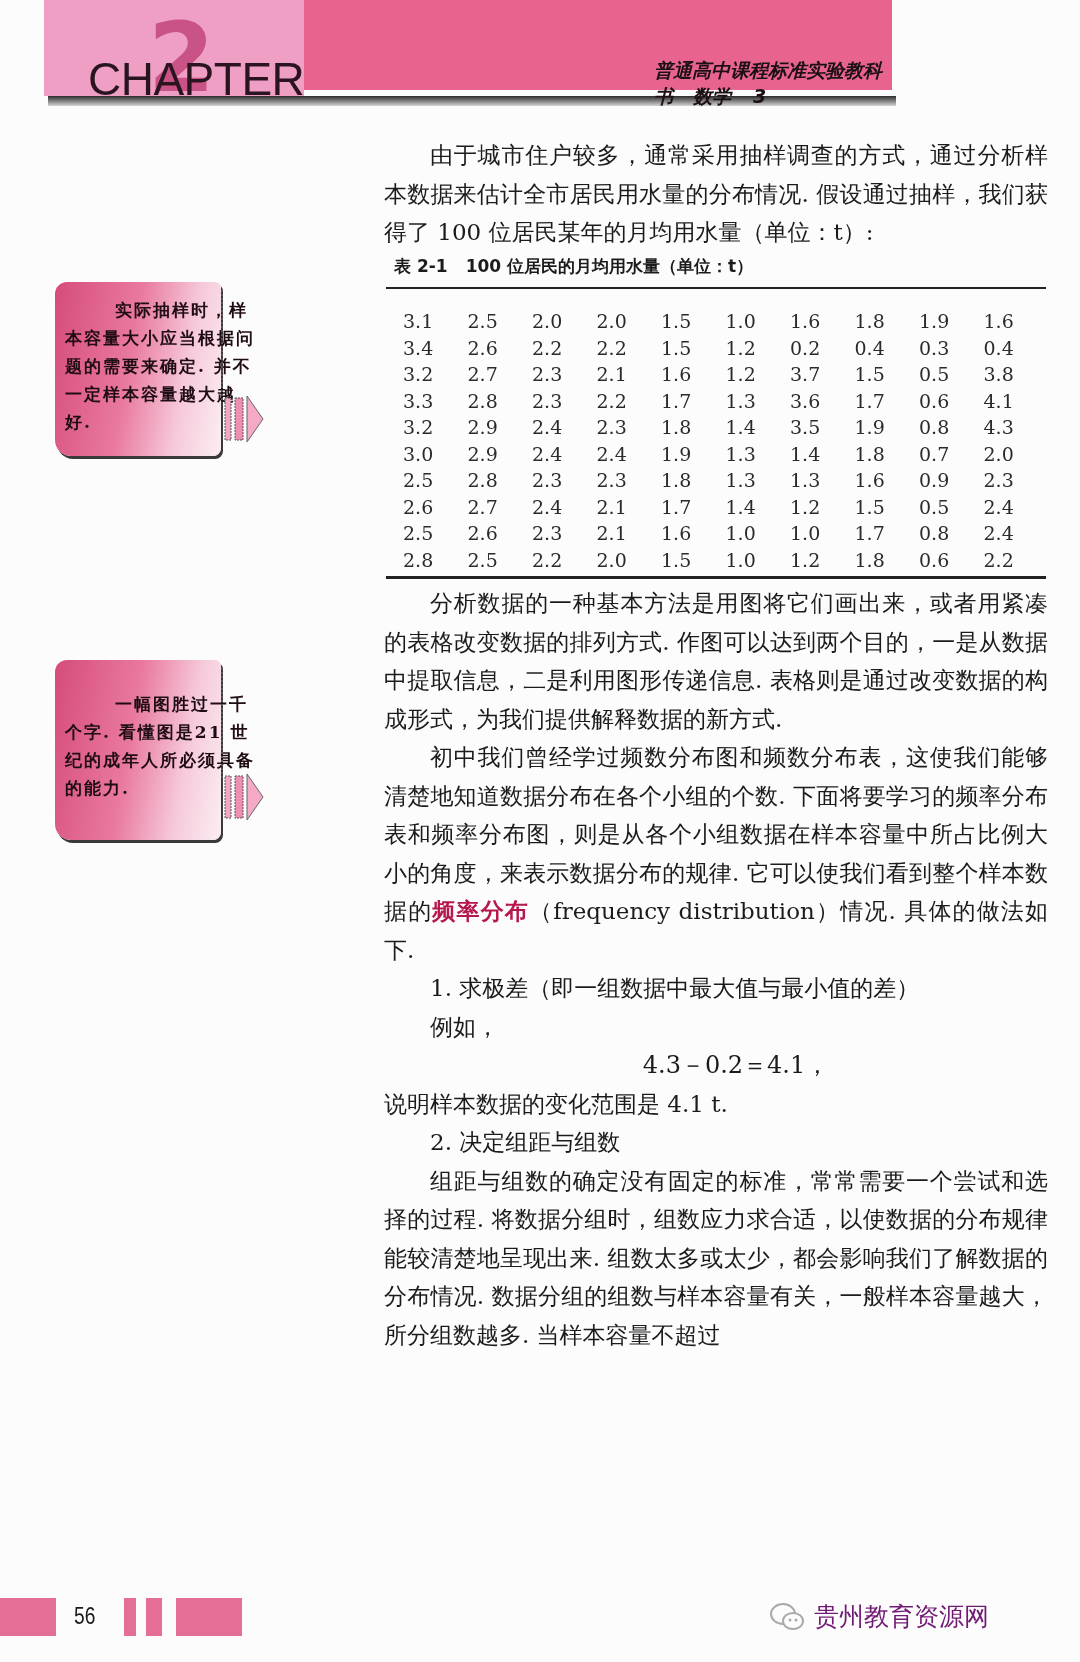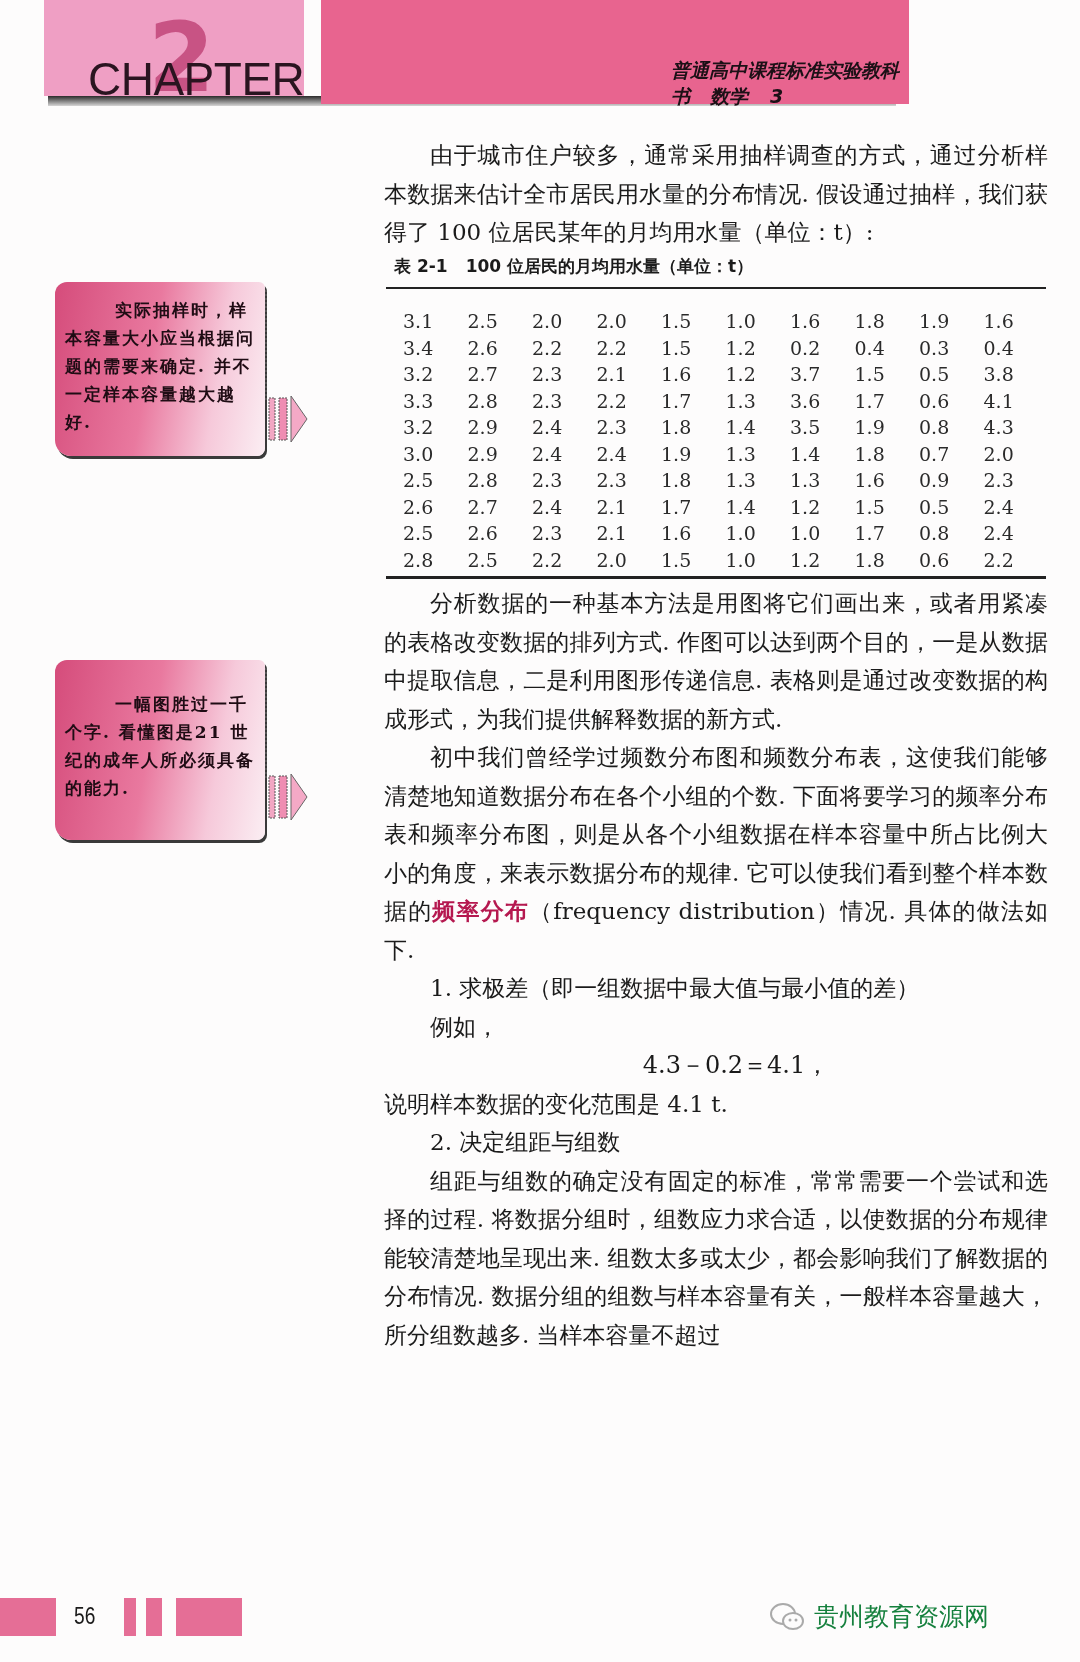--- a/index.html
+++ b/index.html
@@ -4,21 +4,21 @@
   <style>
     * { margin: 0; padding: 0; box-sizing: border-box; }
     html, body { width: 1080px; height: 1662px; background: #fdfcfc; overflow: hidden; }
     body { position: relative; font-family: "DejaVu Serif", "Liberation Serif", serif; color: #1a1a1a; }
 
     
     .header { position: absolute; left: 44px; top: 0; width: 848px; height: 96px; }
     .header-shadow { position: absolute; left: 4px; top: 96px; width: 848px; height: 10px;
       background: linear-gradient(#2b2b2b, rgba(60,60,60,0.2)); }
     .header-left { position: absolute; left: 0; top: 0; width: 260px; height: 96px; background: #ef9fc4; }
-    .header-right { position: absolute; left: 277px; top: 0; width: 588px; height: 104px; background: #e8648f; }
+    .header-right { position: absolute; left: 260px; top: 0; width: 588px; height: 90px; background: #e8648f; }
     .chapter-num { position: absolute; left: 104px; top: 10px; font-family: "DejaVu Sans", sans-serif;
       font-weight: bold; font-size: 96px; line-height: 96px; color: #c2467a; opacity: 0.85; }
     .chapter-word { position: absolute; left: 44px; top: 52px; font-family: "Liberation Sans", sans-serif;
       font-size: 46px; color: #2a1420; letter-spacing: -0.5px; }
     .series-title { position: absolute; left: 350px; top: 58px; font-family: "DejaVu Sans", sans-serif;
       font-weight: bold; font-style: italic; font-size: 19px; color: #1c1016; letter-spacing: 0px; }
     .series-title .subject { margin-left: 20px; }
     .series-title .volume { margin-left: 22px; }
 
     
@@ -35,42 +35,42 @@
     .data-table table { border-collapse: collapse; margin-top: 21px; }
     .data-table td { font-family: "DejaVu Serif", serif; font-size: 19px; line-height: 26.5px; width: 64.5px;
       padding-left: 17px; color: #2a2a2a; white-space: nowrap; }
 
     .text-block-1 { position: absolute; left: 384px; top: 584px; width: 664px; }
     .highlight { color: #b5184f; font-weight: bold; }
     .step { padding-left: 46px; font-size: 23px; line-height: 38.5px; }
     .formula { text-align: center; font-size: 24px; line-height: 38.5px; padding-left: 40px; }
 
     
-    .note { position: absolute; left: 55px; width: 210px; border-radius: 12px 6px 8px 16px;
+    .note { position: absolute; left: 55px; width: 166px; border-radius: 12px 6px 8px 16px;
       background: linear-gradient(100deg, #d54c7b 0%, #e9799f 45%, #f6c9da 75%, #fbeef3 100%);
       box-shadow: 2px 3px 0 #3a3a3a; }
     .note-1 { top: 282px; height: 174px; }
     .note-2 { top: 660px; height: 180px; }
     .note-text { position: absolute; left: 10px; top: 14px; width: 190px; font-family: "DejaVu Serif", serif;
       font-weight: bold; font-size: 17px; line-height: 28px; color: #1f0c14; letter-spacing: 2px; }
     .note-2 .note-text { top: 30px; }
     .note-text .first { padding-left: 50px; display: inline-block; }
     .note-border { position: absolute; right: -2px; top: 8px; width: 3px; height: 110px;
       border-right: 2px dotted #555; }
     .note-arrow { position: absolute; right: -44px; width: 44px; height: 54px; }
     .note-1 .note-arrow { top: 110px; }
     .note-2 .note-arrow { top: 110px; }
 
     
     .footer { position: absolute; left: 0; top: 1598px; width: 992px; height: 40px; }
     .foot-bar { position: absolute; top: 0; height: 38px; background: #e56e96; }
     .page-number { position: absolute; left: 74px; top: 4px; font-family: "Liberation Sans", sans-serif;
       font-size: 24px; color: #1b1b1b; transform: scaleX(0.8); transform-origin: left; }
     .watermark { position: absolute; left: 768px; top: 1600px; display: flex; align-items: center;
-      color: #15803d; font-family: "DejaVu Sans", sans-serif; font-size: 25px; }
+      color: #701a75; font-family: "DejaVu Sans", sans-serif; font-size: 25px; }
     .watermark svg { margin-right: 6px; }
   </style>
 </head>
 <body>
 
 <div class="header">
   <div class="header-shadow"></div>
   <div class="header-left">
     <span class="chapter-num">2</span>
     <span class="chapter-word">CHAPTER</span>

